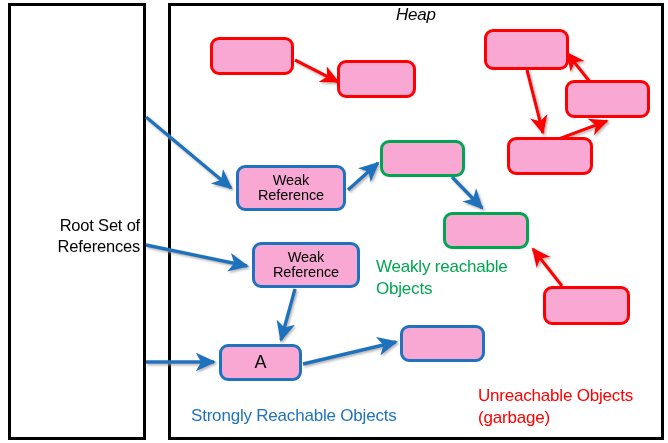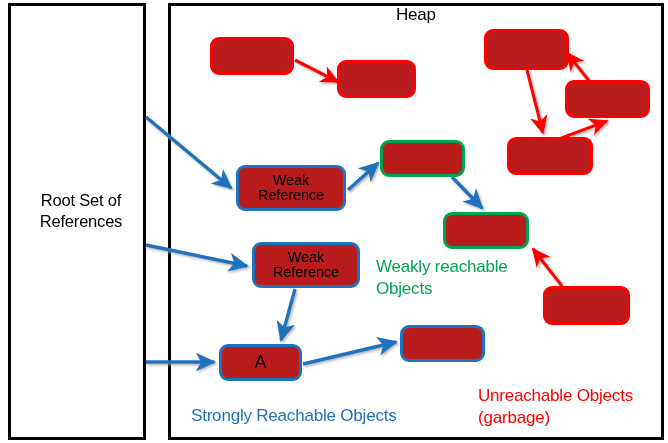--- a/index.html
+++ b/index.html
@@ -27,21 +27,21 @@
   .panel {
     position: absolute;
     border: 3px solid #000000;
     background: transparent;
     box-sizing: border-box;
   }
   .node {
     position: absolute;
     box-sizing: border-box;
     border-radius: 9px;
-    background: #b91c1c;
+    background: #f9a8d4;
     display: flex;
     align-items: center;
     justify-content: center;
     text-align: center;
     line-height: 1.05;
   }
   .node.red   { border: 3px solid #ff0000; }
   .node.green { border: 3px solid #00a64f; }
   .node.blue  { border: 3px solid #1f72bd; }
   .node .label {
@@ -77,24 +77,24 @@
   }
 </style>
 </head>
 <body>
 
 <div id="canvas">
 
   <div class="panel" style="left:8px; top:3px; width:138px; height:437px;"></div>
   <div class="panel" style="left:168px; top:3px; width:496px; height:437px;"></div>
 
-  <div class="root-label" style="left:22px; top:190px; width:118px; text-align:center;">Root Set of
+  <div class="root-label" style="left:22px; top:215px; width:118px; text-align:right;">Root Set of
 References</div>
 
-  <div class="heap-title" style="left:396px; top:5px;">Heap</div>
+  <div class="heap-title" style="left:396px; top:5px;font-style:italic;">Heap</div>
 
   <svg id="svg-layer" viewBox="0 0 668 443">
     <defs>
       <marker id="arrow-blue" markerWidth="7" markerHeight="7" refX="5.4" refY="3.1" orient="auto" markerUnits="strokeWidth">
         <path d="M0,0.3 L6,3.1 L0,5.9 L1.6,3.1 Z" fill="#1f72bd"></path>
       </marker>
       <marker id="arrow-red" markerWidth="7" markerHeight="7" refX="5.4" refY="3.1" orient="auto" markerUnits="strokeWidth">
         <path d="M0,0.3 L6,3.1 L0,5.9 L1.6,3.1 Z" fill="#ff0000"></path>
       </marker>
       <filter id="soft-shadow" x="-30%" y="-30%" width="170%" height="170%">

